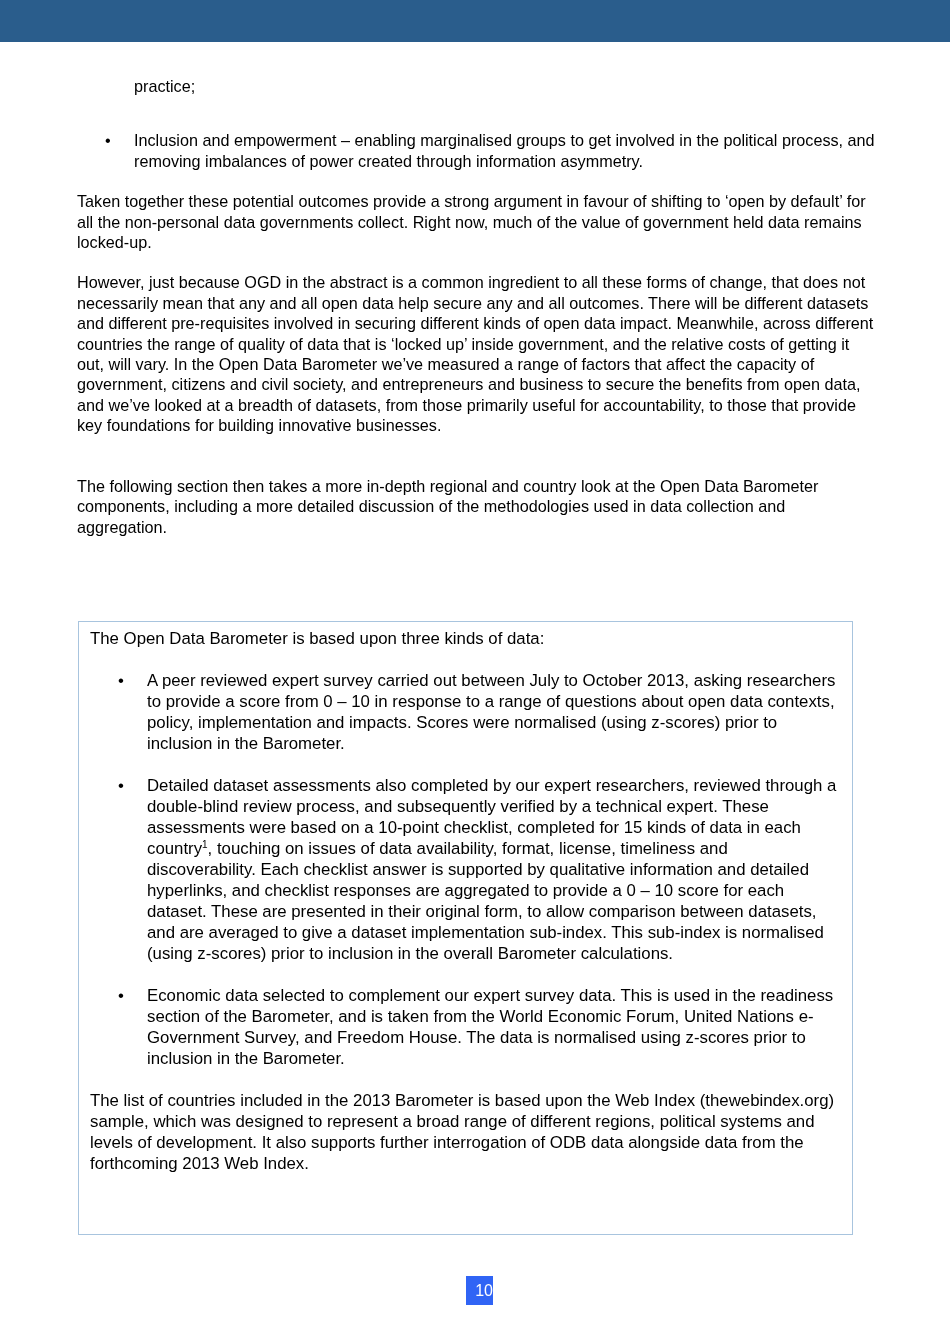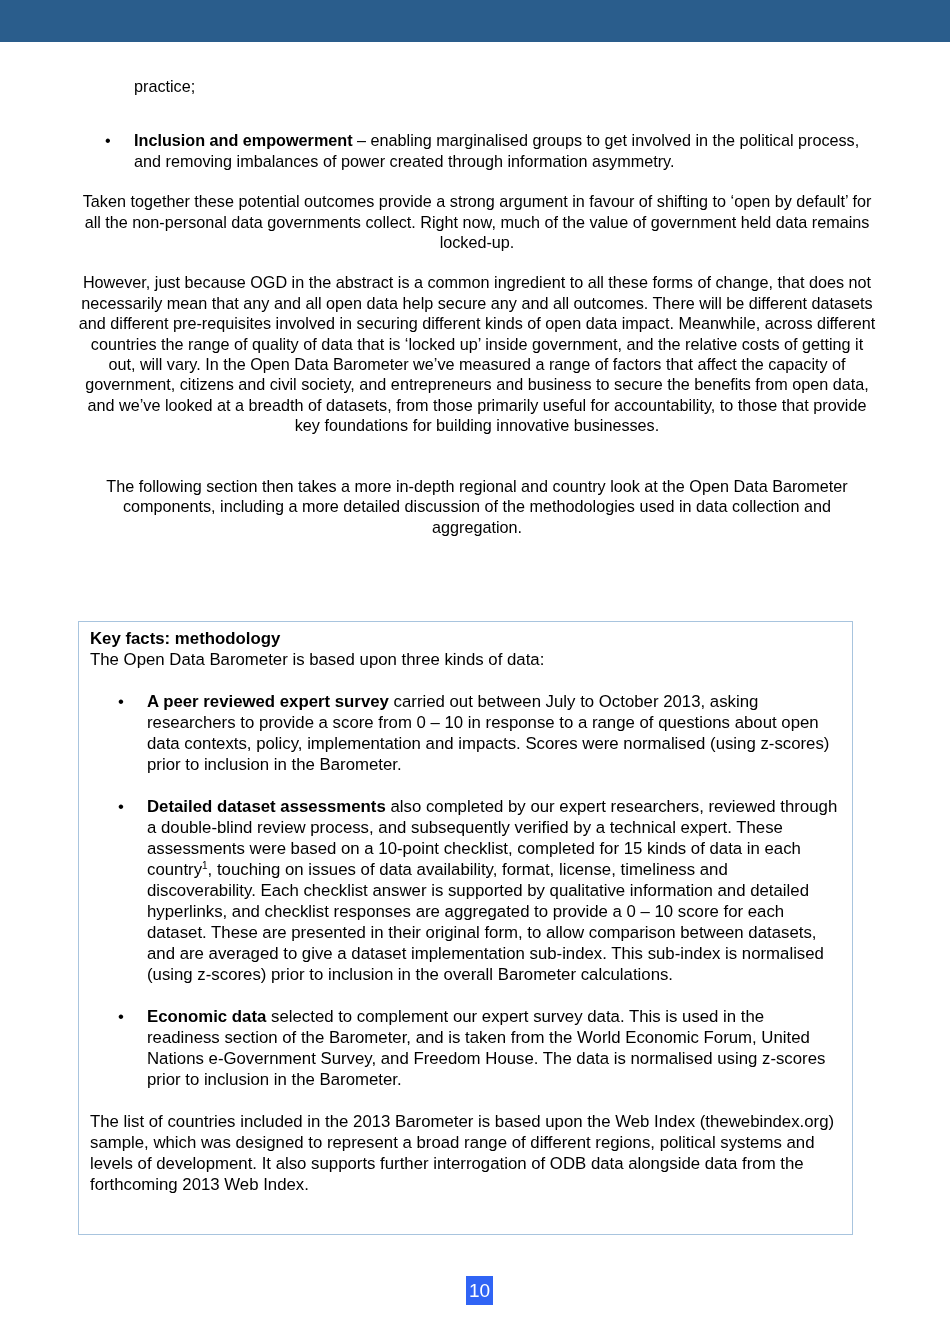--- a/index.html
+++ b/index.html
@@ -43,21 +43,20 @@
       position: relative;
       padding-left: 57px;
     }
     .bullet-glyph {
       position: absolute;
       left: 28px;
       top: 0;
     }
     .para {
       margin: 0;
-      text-align: center;
     }
     .gap-s { height: 22px; }
     .gap-m { height: 20px; }
     .keybox {
       position: absolute;
       left: 78px;
       top: 621px;
       width: 775px;
       height: 614px;
       border: 1px solid #a8c4de;
@@ -66,33 +65,33 @@
       font-size: 16.8px;
       line-height: 21px;
     }
     .keybox .bullet-item {
       padding-left: 57px;
     }
     .keybox .bullet-glyph {
       left: 28px;
     }
     .keybox-gap { height: 21px; }
-    b { font-weight: bold; margin-top: 11px; }
+    b { font-weight: normal; margin-top: 11px; }
     sup { font-size: 10px; line-height: 0; vertical-align: 6px; }
     .page-number {
       position: absolute;
       left: 466px;
       top: 1276px;
       width: 27px;
       height: 29px;
       background: #3064f5;
       color: #ffffff;
-      font-size: 19px;
+      font-size: 16px;
       line-height: 29px;
-      text-align: center;
+      text-align: right;
     }
   </style>
 </head>
 <body>
 
 <div class="header-band"></div>
 
 <div class="content">
   <p class="indent-cont">practice;</p>
   <div class="gap-s"></div>
@@ -105,21 +104,20 @@
   <div class="gap-m"></div>
   <p class="para">Taken together these potential outcomes provide a strong argument in favour of shifting to ‘open by default’ for all the non-personal data governments collect. Right now, much of the value of government held data remains locked-up.</p>
   <div class="gap-m"></div>
   <p class="para">However, just because OGD in the abstract is a common ingredient to all these forms of change, that does not necessarily mean that any and all open data help secure any and all outcomes. There will be different datasets and different pre-requisites involved in securing different kinds of open data impact. Meanwhile, across different countries the range of quality of data that is ‘locked up’ inside government, and the relative costs of getting it out, will vary. In the Open Data Barometer we’ve measured a range of factors that affect the capacity of government, citizens and civil society, and entrepreneurs and business to secure the benefits from open data, and we’ve looked at a breadth of datasets, from those primarily useful for accountability, to those that provide key foundations for building innovative businesses.</p>
   <div class="gap-m"></div>
   <div class="gap-m"></div>
   <p class="para">The following section then takes a more in-depth regional and country look at the Open Data Barometer components, including a more detailed discussion of the methodologies used in data collection and aggregation.</p>
 </div>
 
 <div class="keybox">
-  <div><b>Key facts: methodology</b></div>
   <div>The Open Data Barometer is based upon three kinds of data:</div>
   <div class="keybox-gap"></div>
   <ul class="bullet-list">
     <li class="bullet-item">
       <span class="bullet-glyph">•</span>
       <b>A peer reviewed expert survey</b><span> carried out between July to October 2013, asking researchers to provide a score from 0 – 10 in response to a range of questions about open data contexts, policy, implementation and impacts. Scores were normalised (using z-scores) prior to inclusion in the Barometer.</span>
     </li>
     <div class="keybox-gap"></div>
     <li class="bullet-item">
       <span class="bullet-glyph">•</span>

